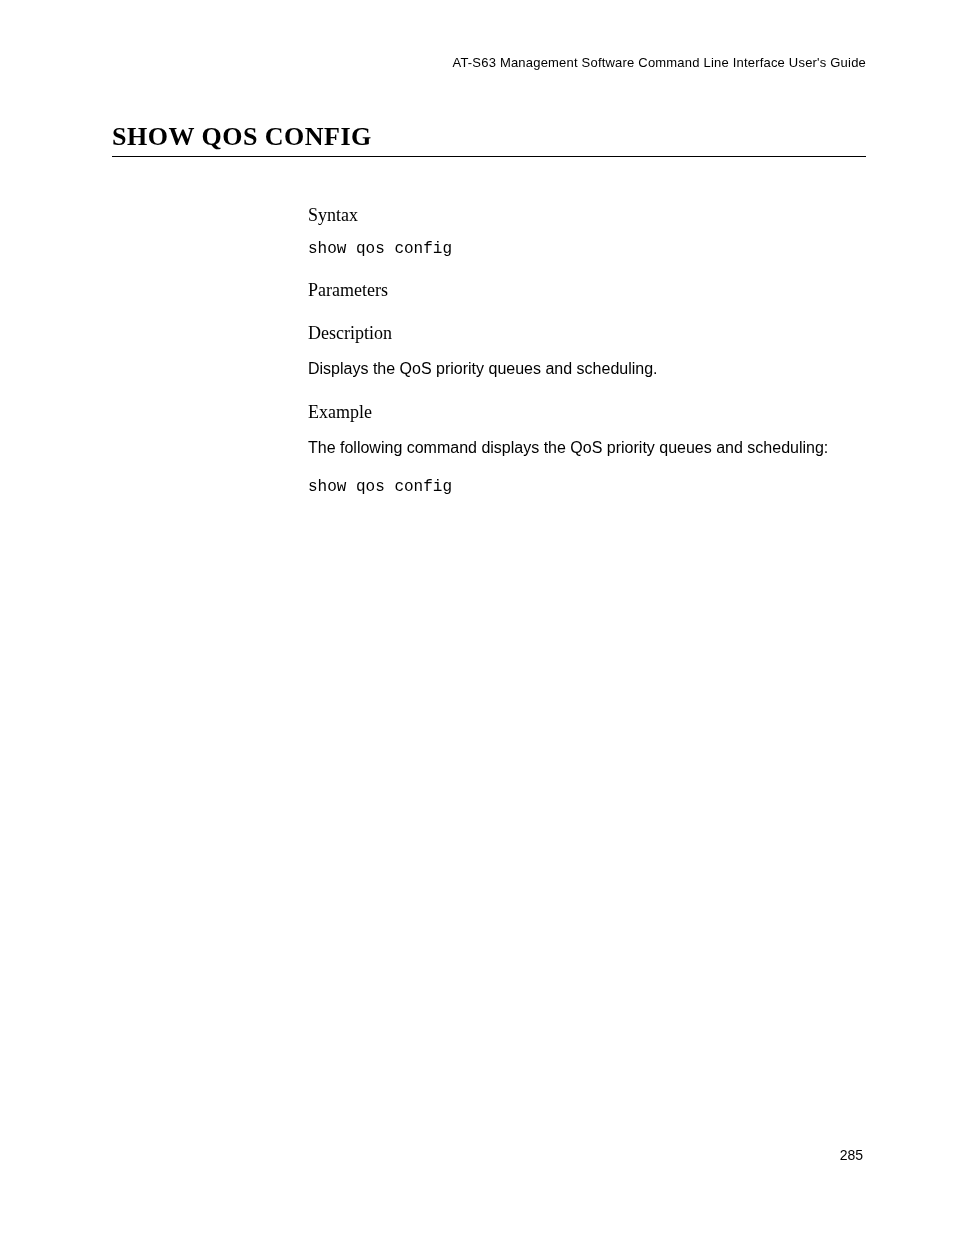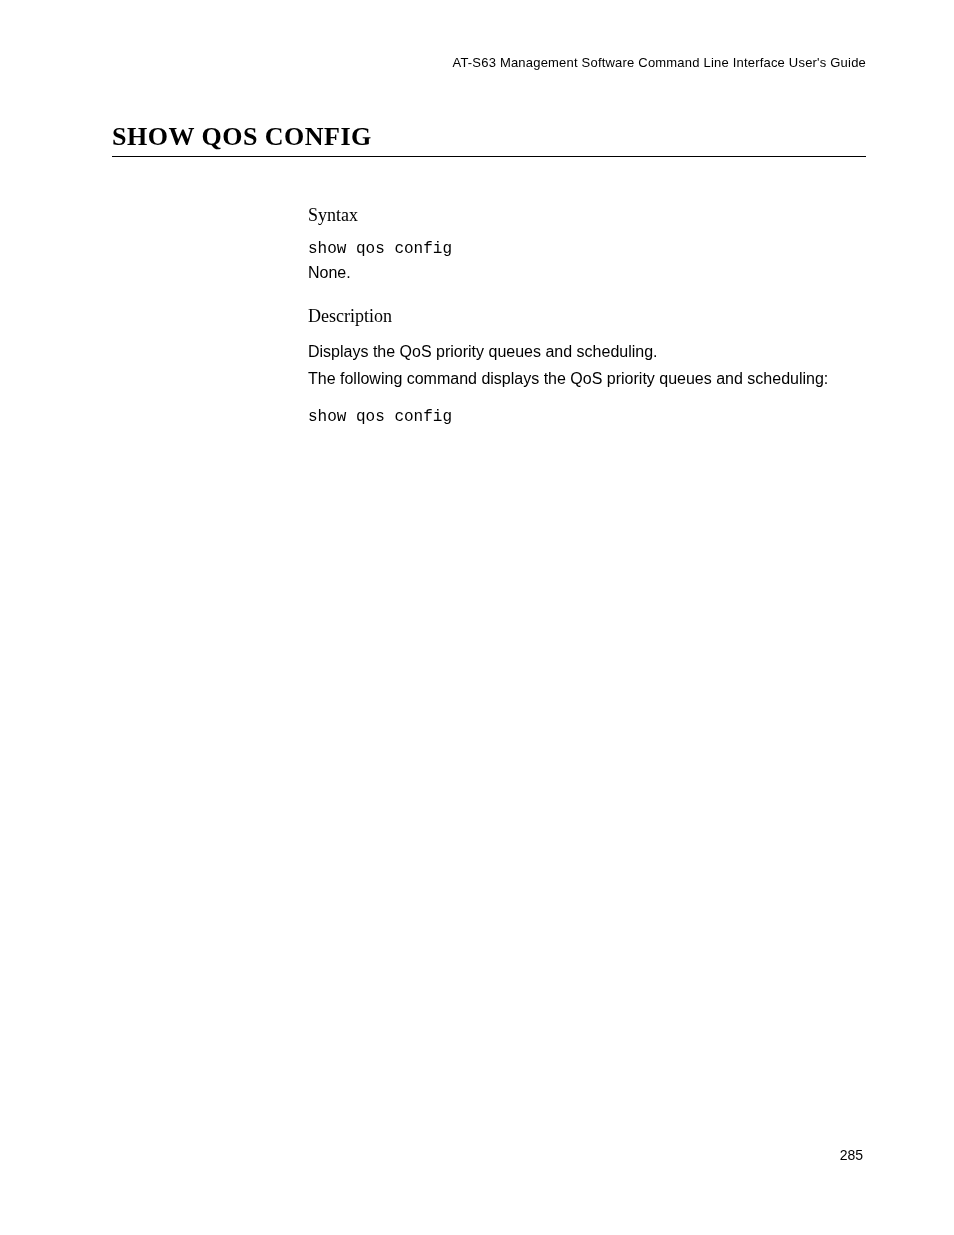--- a/index.html
+++ b/index.html
@@ -71,23 +71,24 @@
 
 <div class="page">
   <div class="header-text">AT-S63 Management Software Command Line Interface User's Guide</div>
 
   <h1 class="page-title">SHOW QOS CONFIG</h1>
 
   <div class="content">
     <h2 class="section-heading">Syntax</h2>
     <div class="code-text">show qos config</div>
 
-    <div class="body-text">None.</div>
+    <h2 class="section-heading">Parameters</h2>
 
     <h2 class="section-heading">Description</h2>
     <div class="body-text">Displays the QoS priority queues and scheduling.</div>
 
+    <h2 class="section-heading">Example</h2>
     <div class="body-text" style="margin-bottom: 18px;">The following command displays the QoS priority queues and scheduling:</div>
     <div class="code-text">show qos config</div>
   </div>
 
   <div class="page-number">285</div>
 </div>
 
 </body></html>

